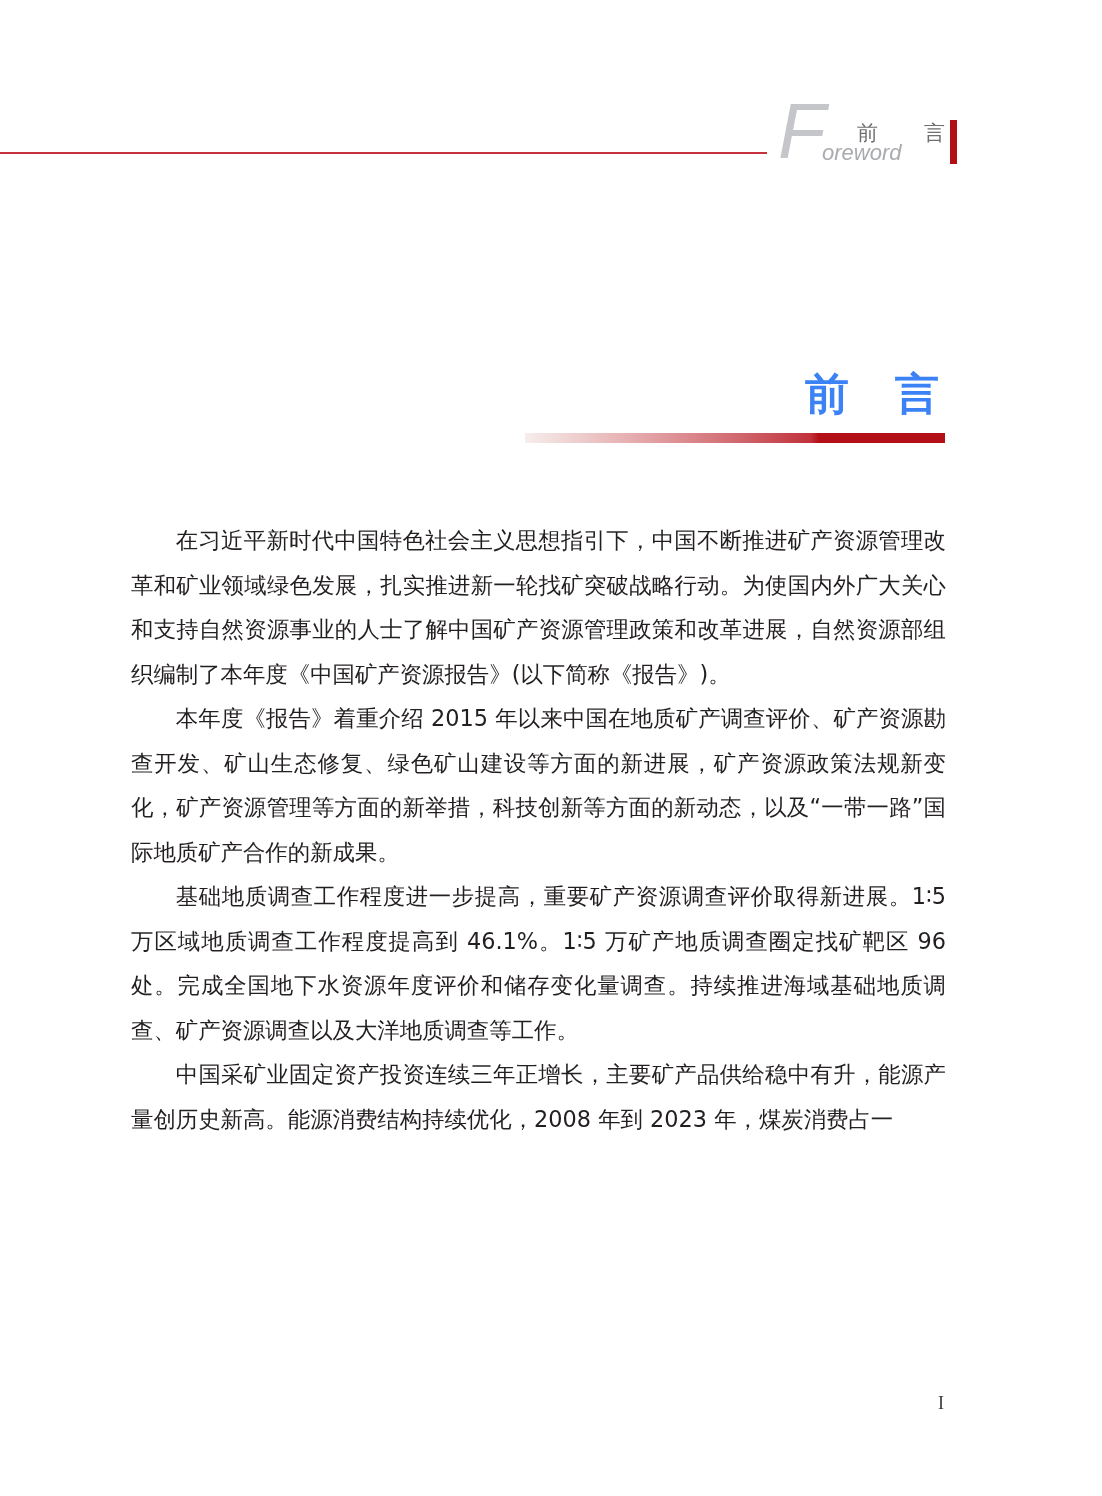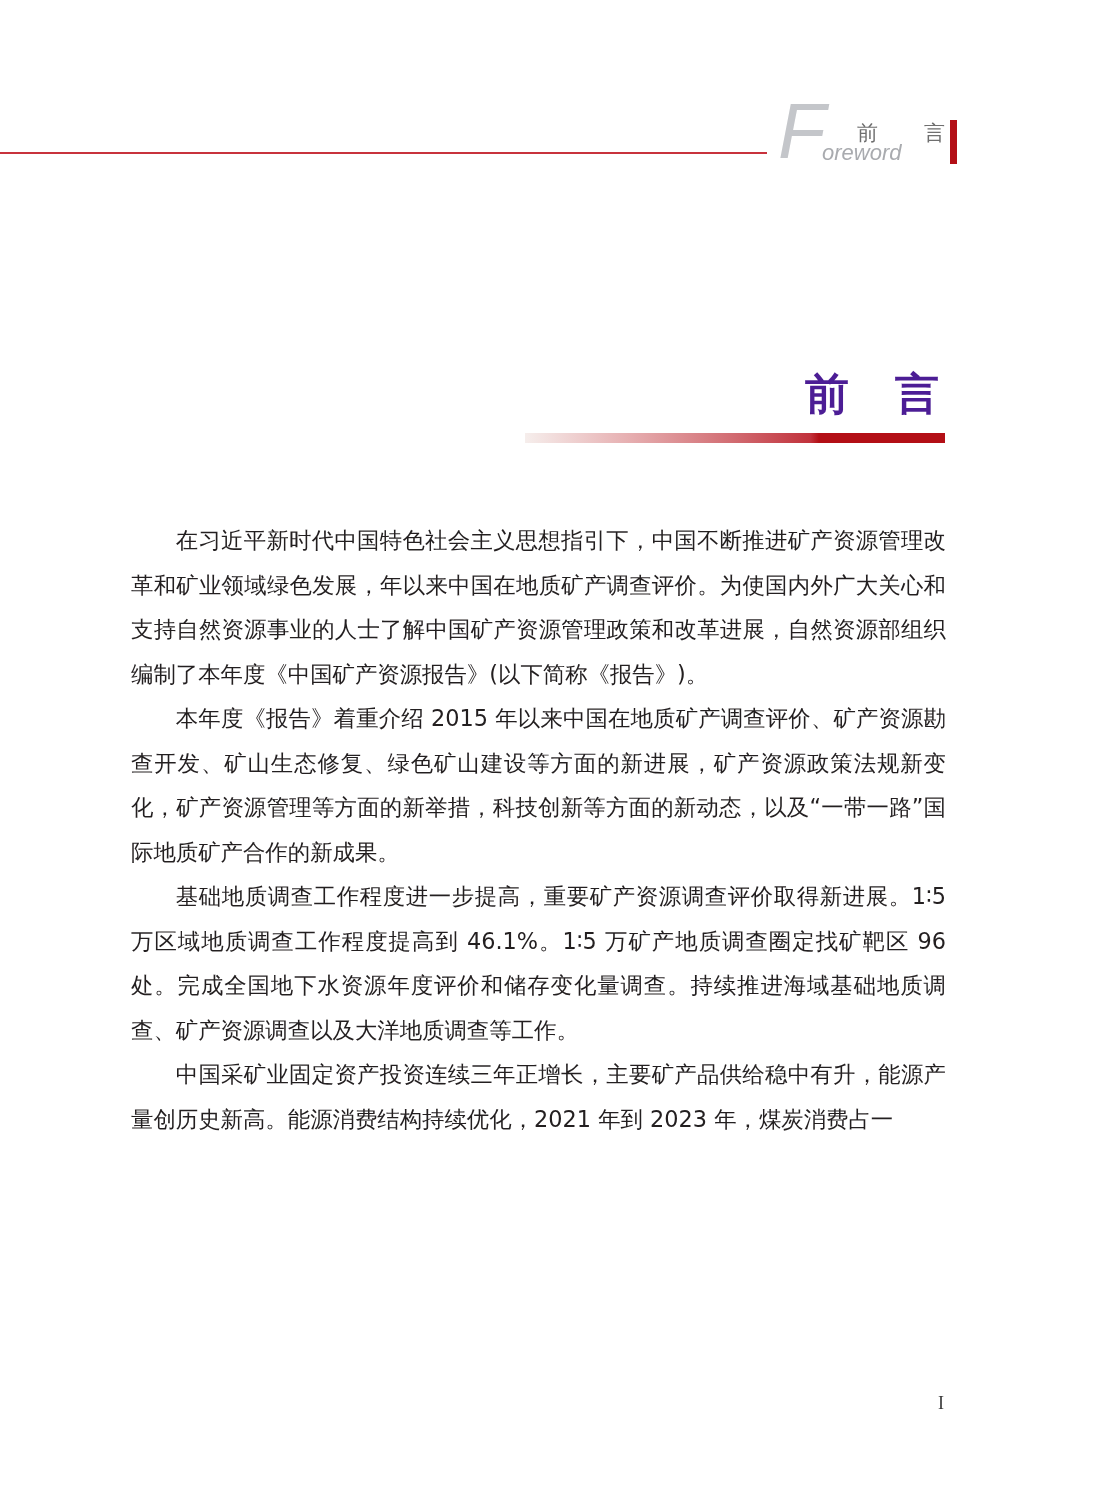--- a/index.html
+++ b/index.html
@@ -63,21 +63,21 @@
       background: #b30f16;
     }
     .page-title {
       position: absolute;
       left: 805px;
       top: 368px;
       font-family: "DejaVu Sans", "Liberation Sans", sans-serif;
       font-weight: bold;
       font-size: 44px;
       line-height: 52px;
-      color: #4c1d95;
+      color: #3b82f6;
       letter-spacing: 46px;
       white-space: nowrap;
     }
     .title-gradient {
       position: absolute;
       left: 525px;
       top: 433px;
       width: 420px;
       height: 10px;
       background: linear-gradient(to right, #f6eeec 0%, #e6aeb0 25%, #d16a70 50%, #c1313b 68%, #b30f16 70%, #b30f16 100%);
@@ -114,19 +114,19 @@
 <div class="header-F">F</div>
 <div class="header-oreword">oreword</div>
 <div class="header-cn c1">前</div>
 <div class="header-cn c2">言</div>
 <div class="header-bar"></div>
 
 <h1 class="page-title" style="margin:0;">前言</h1>
 <div class="title-gradient"></div>
 
 <div class="body-text">
-  <p>在习近平新时代中国特色社会主义思想指引下，中国不断推进矿产资源管理改革和矿业领域绿色发展，年以来中国在地质矿产调查评价。为使国内外广大关心和支持自然资源事业的人士了解中国矿产资源管理政策和改革进展，自然资源部组织编制了本年度《中国矿产资源报告》(以下简称《报告》)。</p>
+  <p>在习近平新时代中国特色社会主义思想指引下，中国不断推进矿产资源管理改革和矿业领域绿色发展，扎实推进新一轮找矿突破战略行动。为使国内外广大关心和支持自然资源事业的人士了解中国矿产资源管理政策和改革进展，自然资源部组织编制了本年度《中国矿产资源报告》(以下简称《报告》)。</p>
   <p>本年度《报告》着重介绍 2015 年以来中国在地质矿产调查评价、矿产资源勘查开发、矿山生态修复、绿色矿山建设等方面的新进展，矿产资源政策法规新变化，矿产资源管理等方面的新举措，科技创新等方面的新动态，以及“一带一路”国际地质矿产合作的新成果。</p>
   <p>基础地质调查工作程度进一步提高，重要矿产资源调查评价取得新进展。1∶5 万区域地质调查工作程度提高到 46.1%。1∶5 万矿产地质调查圈定找矿靶区 96 处。完成全国地下水资源年度评价和储存变化量调查。持续推进海域基础地质调查、矿产资源调查以及大洋地质调查等工作。</p>
-  <p>中国采矿业固定资产投资连续三年正增长，主要矿产品供给稳中有升，能源产量创历史新高。能源消费结构持续优化，2021 年到 2023 年，煤炭消费占一</p>
+  <p>中国采矿业固定资产投资连续三年正增长，主要矿产品供给稳中有升，能源产量创历史新高。能源消费结构持续优化，2008 年到 2023 年，煤炭消费占一</p>
 </div>
 
 <div class="page-number">I</div>
 
 </body></html>

